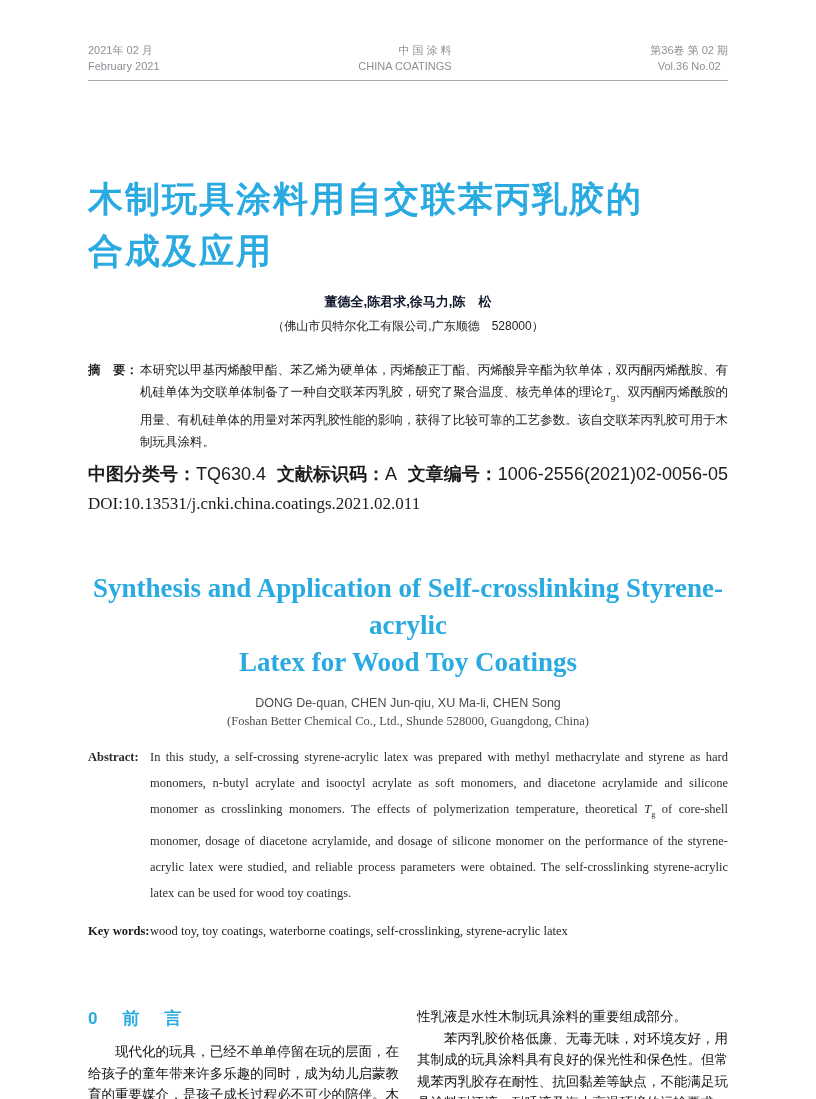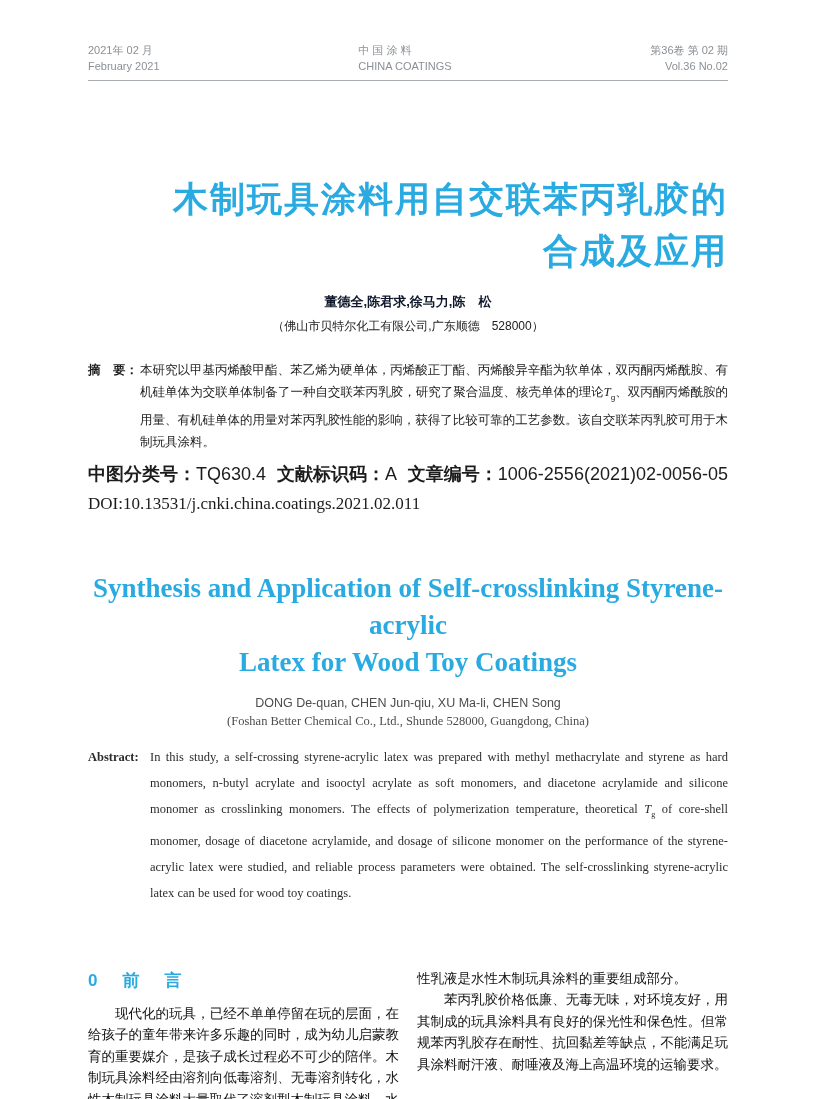--- a/index.html
+++ b/index.html
@@ -3,25 +3,25 @@
 <meta charset="utf-8">
 <style>
   html,body{margin:0;padding:0;background:#ffffff;}
   body{width:816px;height:1099px;overflow:hidden;font-family:"Liberation Sans",sans-serif;color:#1c1c1c;}
   .page{box-sizing:border-box;width:816px;height:1099px;padding:20px 88px 0;position:relative;margin-top:22px;}
 
   
   .journal-header{display:flex;justify-content:space-between;align-items:flex-end;
     border-bottom:1px solid #a8adb2;padding-bottom:6px;font-size:11px;line-height:16px;color:#8b9095;}
   .jh-col{white-space:nowrap;}
-  .jh-center{text-align:left;}
-  .jh-right{text-align:right;}
+  .jh-center{text-align:right;}
+  .jh-right{text-align:center;}
 
   
-  .cn-title{margin:92px 0 0;text-align:right;font-size:35px;line-height:52px;
+  .cn-title{margin:92px 0 0;text-align:left;font-size:35px;line-height:52px;
     font-weight:bold;color:#29aae1;letter-spacing:2px;}
   .authors-cn{margin-top:16px;text-align:center;font-size:13px;font-weight:bold;color:#0f172a;}
   .affil-cn{margin-top:7px;text-align:center;font-size:12px;color:#222;}
 
   
   .hang{position:relative;text-align:justify;}
   .hang-label{font-weight:bold;display:inline-block;}
   .abstract-cn{margin-top:24px;font-size:12.5px;line-height:22px;color:#1c1c1c;
     padding-left:52px;text-indent:-52px;}
   .abstract-cn .hang-label{width:52px;text-indent:0;}
@@ -93,20 +93,21 @@
 
   <h2 class="en-title">
     <span>Synthesis and Application of Self-crosslinking Styrene-acrylic</span><br>
     <span>Latex for Wood Toy Coatings</span>
   </h2>
   <div class="authors-en">DONG De-quan, CHEN Jun-qiu, XU Ma-li, CHEN Song</div>
   <div class="affil-en">(Foshan Better Chemical Co., Ltd., Shunde 528000, Guangdong, China)</div>
 
   <p class="abstract-en hang"><span class="hang-label">Abstract:</span><span>In this study, a self-crossing styrene-acrylic latex was prepared with methyl methacrylate and styrene as hard monomers, n-butyl acrylate and isooctyl acrylate as soft monomers, and diacetone acrylamide and silicone monomer as crosslinking monomers. The effects of polymerization temperature, theoretical </span><span class="tg">T</span><span class="sub">g</span><span> of core-shell monomer, dosage of diacetone acrylamide, and dosage of silicone monomer on the performance of the styrene-acrylic latex were studied, and reliable process parameters were obtained. The self-crosslinking styrene-acrylic latex can be used for wood toy coatings.</span></p>
 
+  <p class="keywords-en"><span class="hang-label">Key words:</span><span>wood toy, toy coatings, waterborne coatings, self-crosslinking, styrene-acrylic latex</span></p>
 
   <div class="body-cols">
     <div class="col">
       <h3 class="sec-heading">0　前　言</h3>
       <p class="body-p indent">现代化的玩具，已经不单单停留在玩的层面，在给孩子的童年带来许多乐趣的同时，成为幼儿启蒙教育的重要媒介，是孩子成长过程必不可少的陪伴。木制玩具涂料经由溶剂向低毒溶剂、无毒溶剂转化，水性木制玩具涂料大量取代了溶剂型木制玩具涂料。水</p>
     </div>
     <div class="col">
       <p class="body-p">性乳液是水性木制玩具涂料的重要组成部分。</p>
       <p class="body-p indent">苯丙乳胶价格低廉、无毒无味，对环境友好，用其制成的玩具涂料具有良好的保光性和保色性。但常规苯丙乳胶存在耐性、抗回黏差等缺点，不能满足玩具涂料耐汗液、耐唾液及海上高温环境的运输要求。</p>
 

